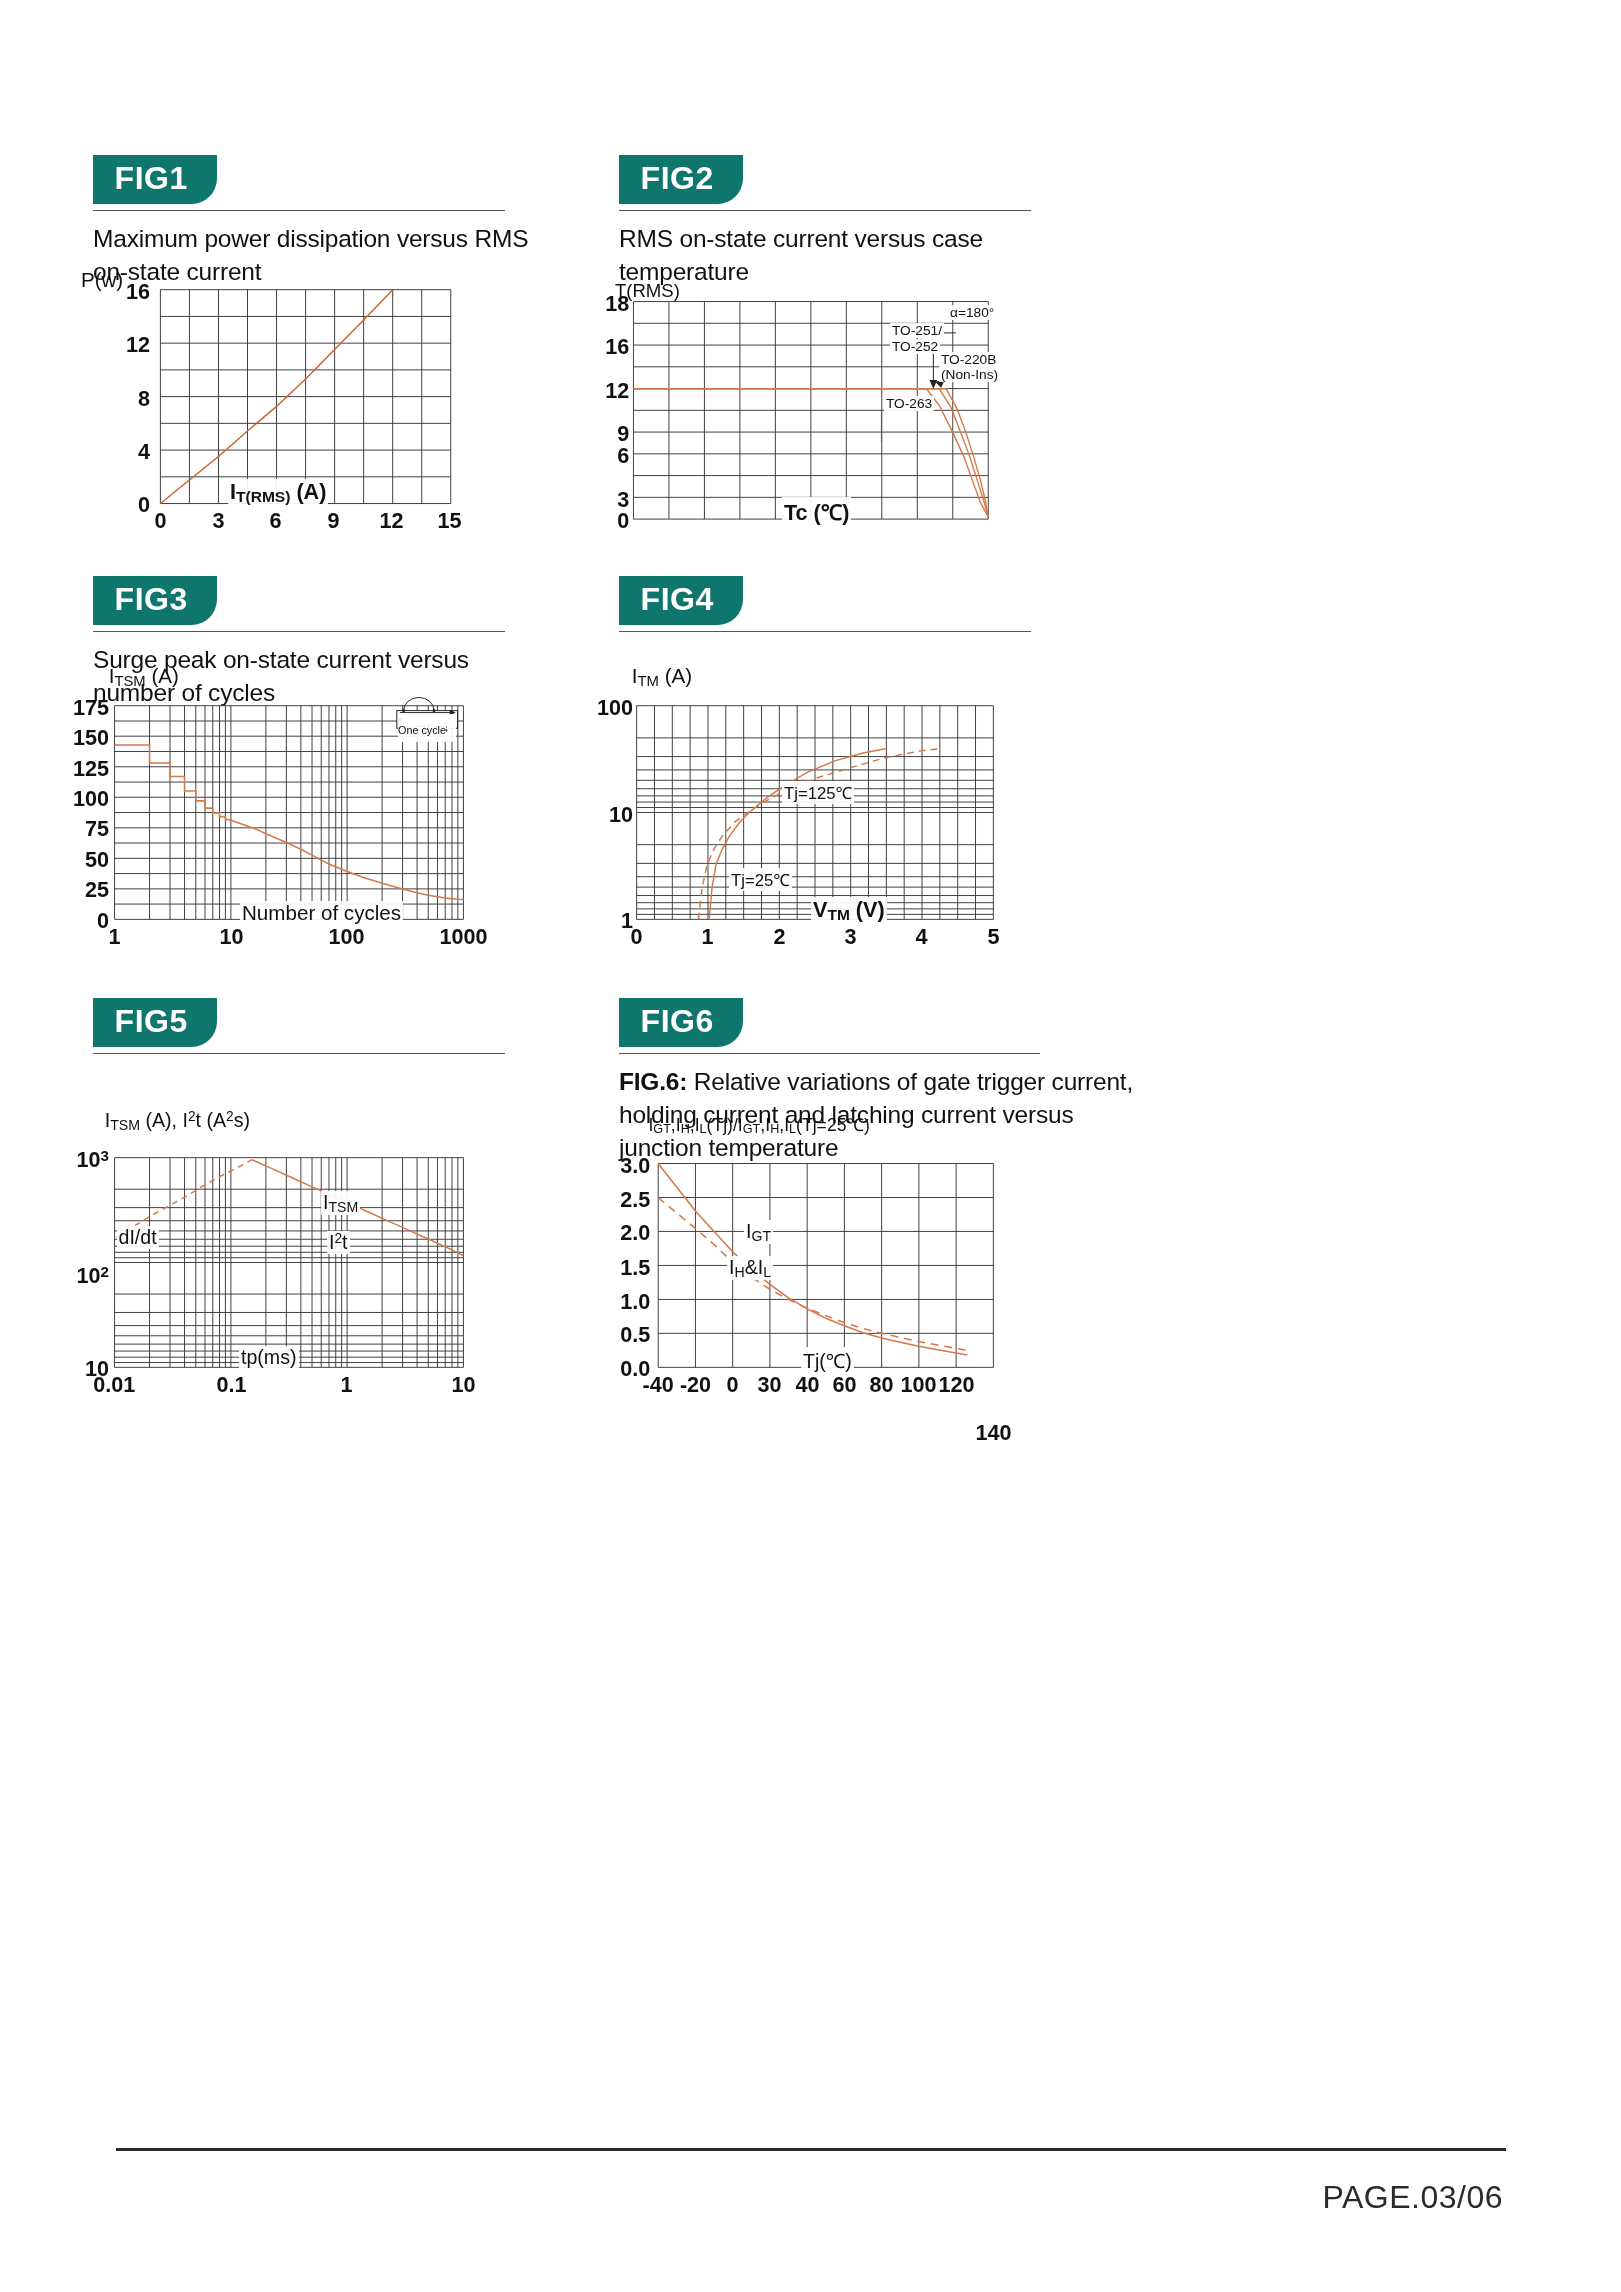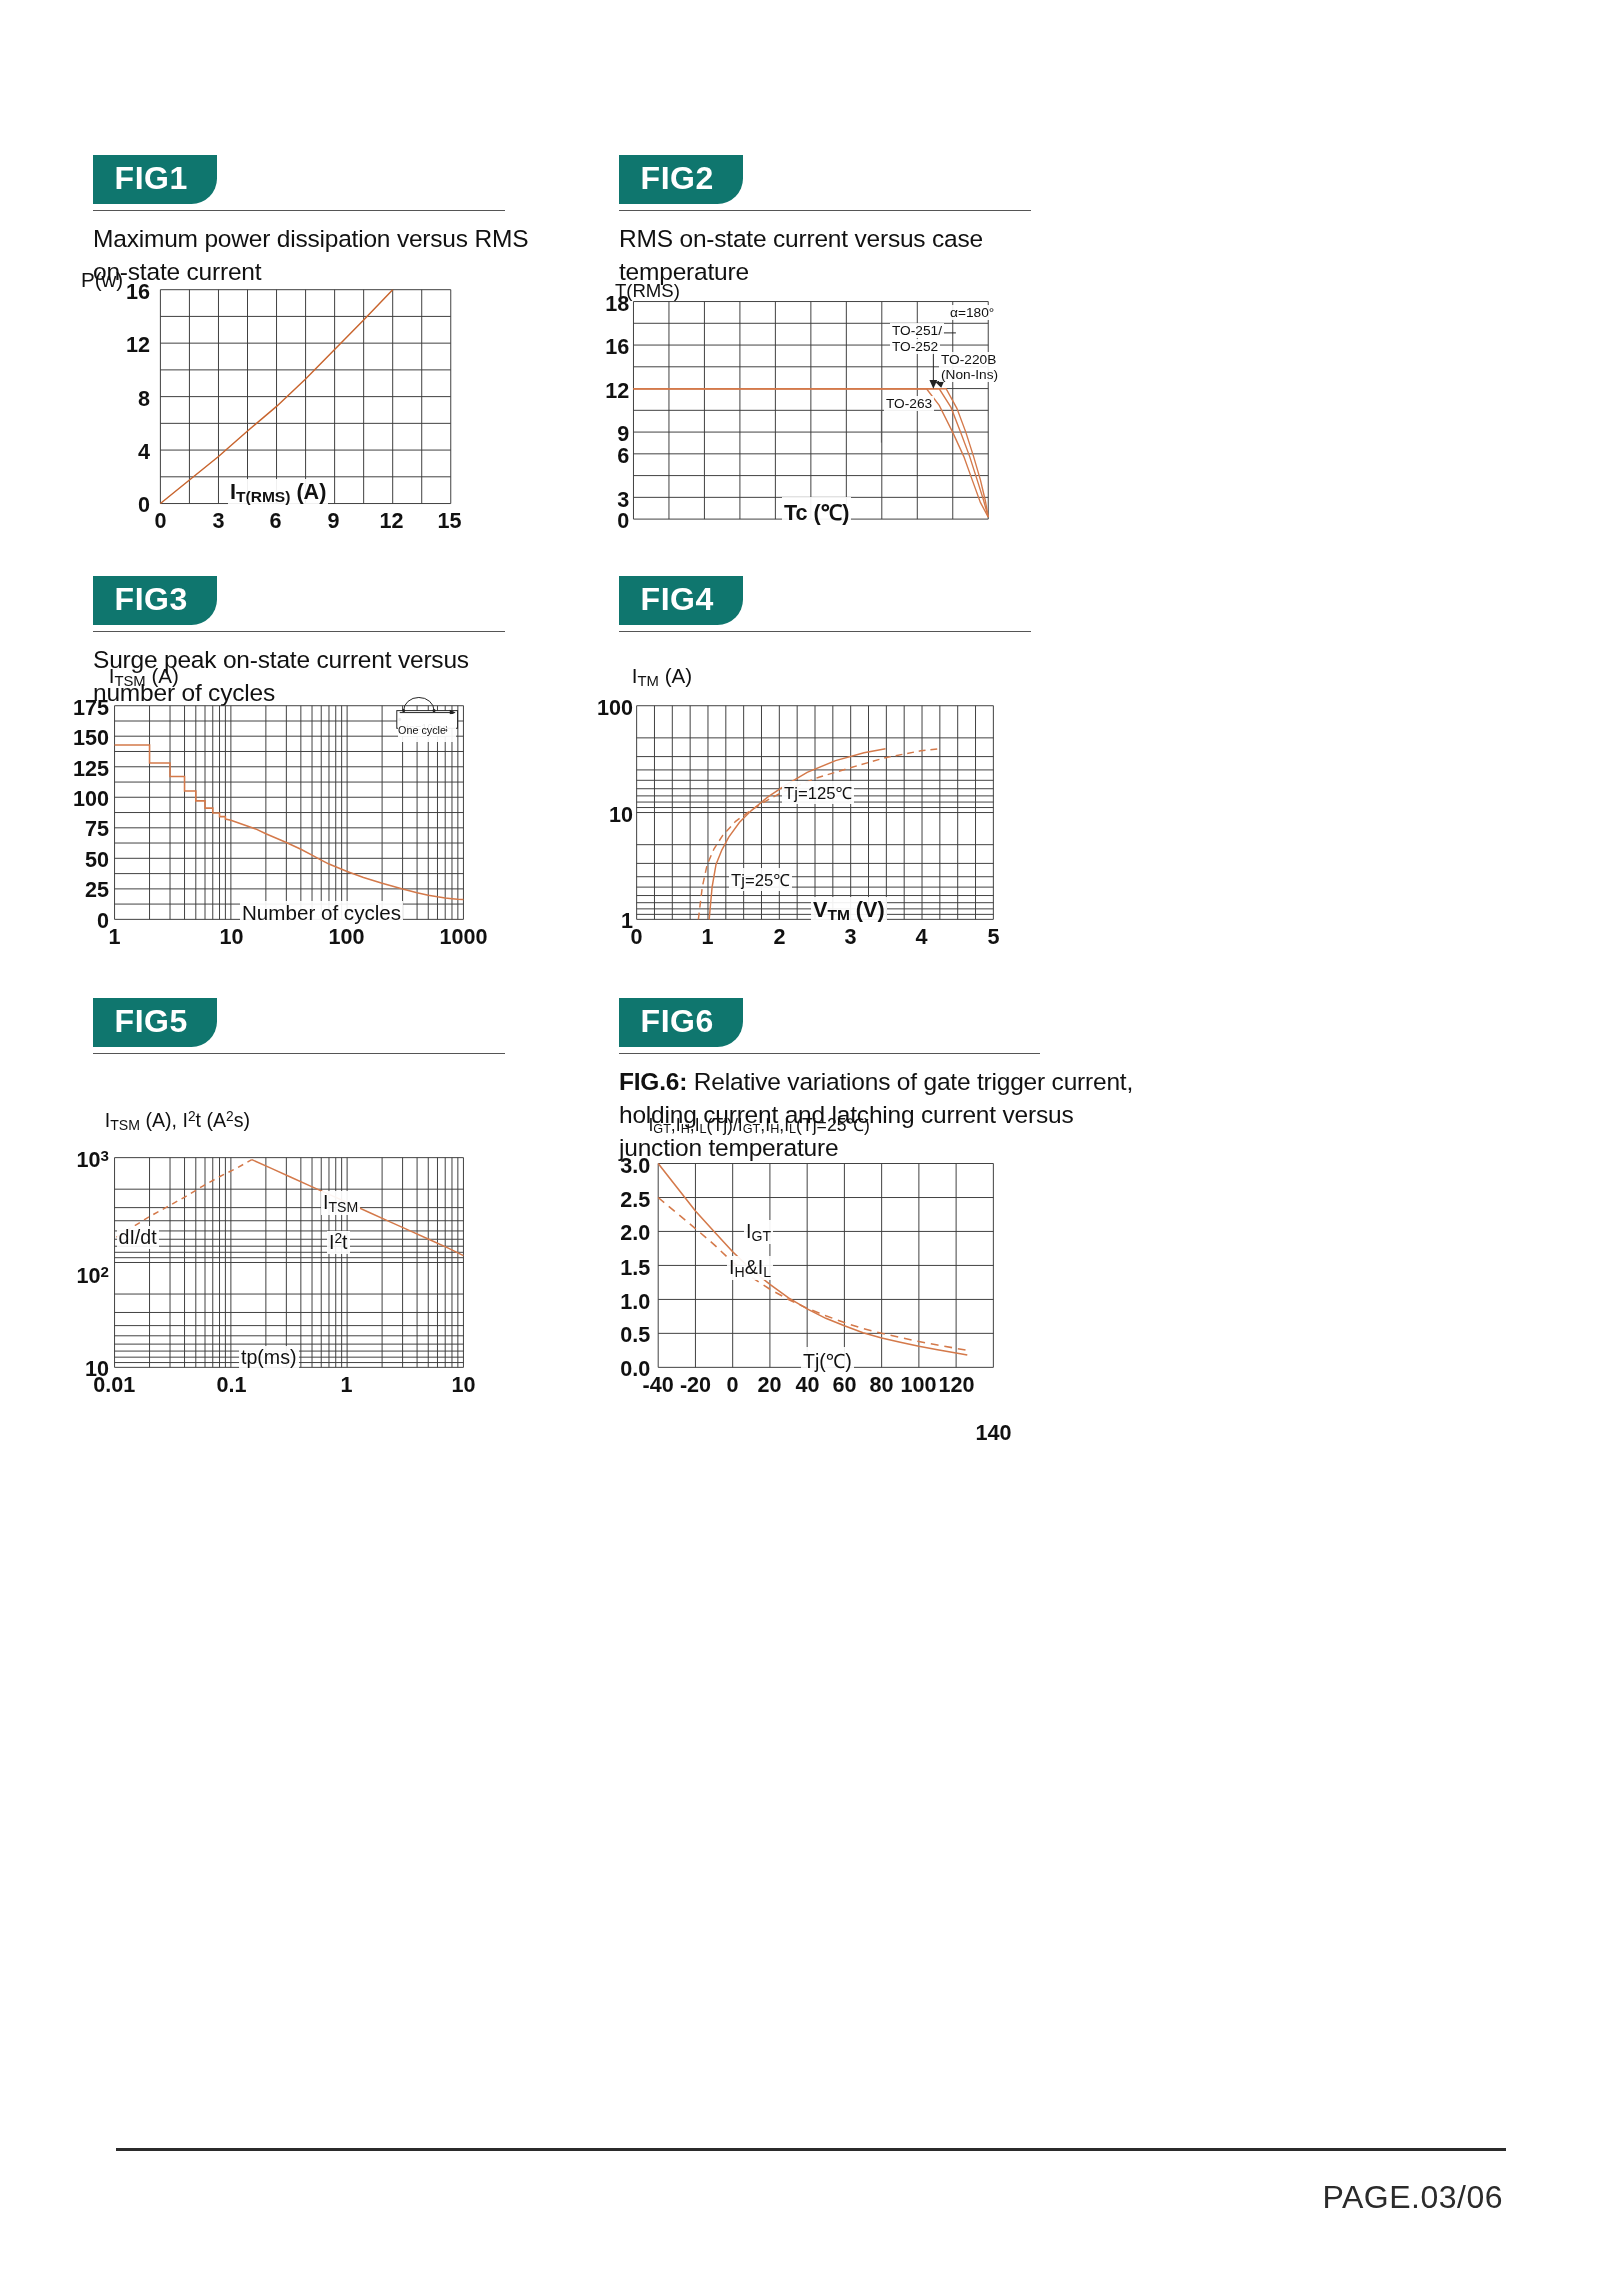--- a/index.html
+++ b/index.html
@@ -466,21 +466,21 @@
     <div class="ylab" style="left:-15.7px; top:20.6px; width:47px;">3.0</div>
     <div class="ylab" style="left:-15.7px; top:55px; width:47px;">2.5</div>
     <div class="ylab" style="left:-15.7px; top:88px; width:47px;">2.0</div>
     <div class="ylab" style="left:-15.7px; top:123px; width:47px;">1.5</div>
     <div class="ylab" style="left:-15.7px; top:157px; width:47px;">1.0</div>
     <div class="ylab" style="left:-15.7px; top:190px; width:47px;">0.5</div>
     <div class="ylab" style="left:-15.7px; top:224px; width:47px;">0.0</div>
     <div class="xlab" style="left:19.6px; top:240px; width:39px;">-40</div>
     <div class="xlab" style="left:57px; top:240px; width:39px;">-20</div>
     <div class="xlab" style="left:94px; top:240px; width:39px;">0</div>
-    <div class="xlab" style="left:131px; top:240px; width:39px;">20</div>
+    <div class="xlab" style="left:131px; top:240px; width:39px;">30</div>
     <div class="xlab" style="left:169px; top:240px; width:39px;">40</div>
     <div class="xlab" style="left:206px; top:240px; width:39px;">60</div>
     <div class="xlab" style="left:243px; top:240px; width:39px;">80</div>
     <div class="xlab" style="left:280px; top:240px; width:39px;">100</div>
     <div class="xlab" style="left:318px; top:240px; width:39px;">120</div>
     <div class="xlab" style="left:355px; top:240px; width:39px;margin-top:48px;">140</div>
     <div class="inner-lab" style="left:182px; top:215px; font-size:19.6px;">Tj(℃)</div>
     <div class="inner-lab" style="left:125px; top:88px; font-size:19.6px;">I<span class="sub">GT</span></div>
     <div class="inner-lab" style="left:108px; top:124px; font-size:19.6px;">I<span class="sub">H</span>&amp;I<span class="sub">L</span></div>
   </div>

